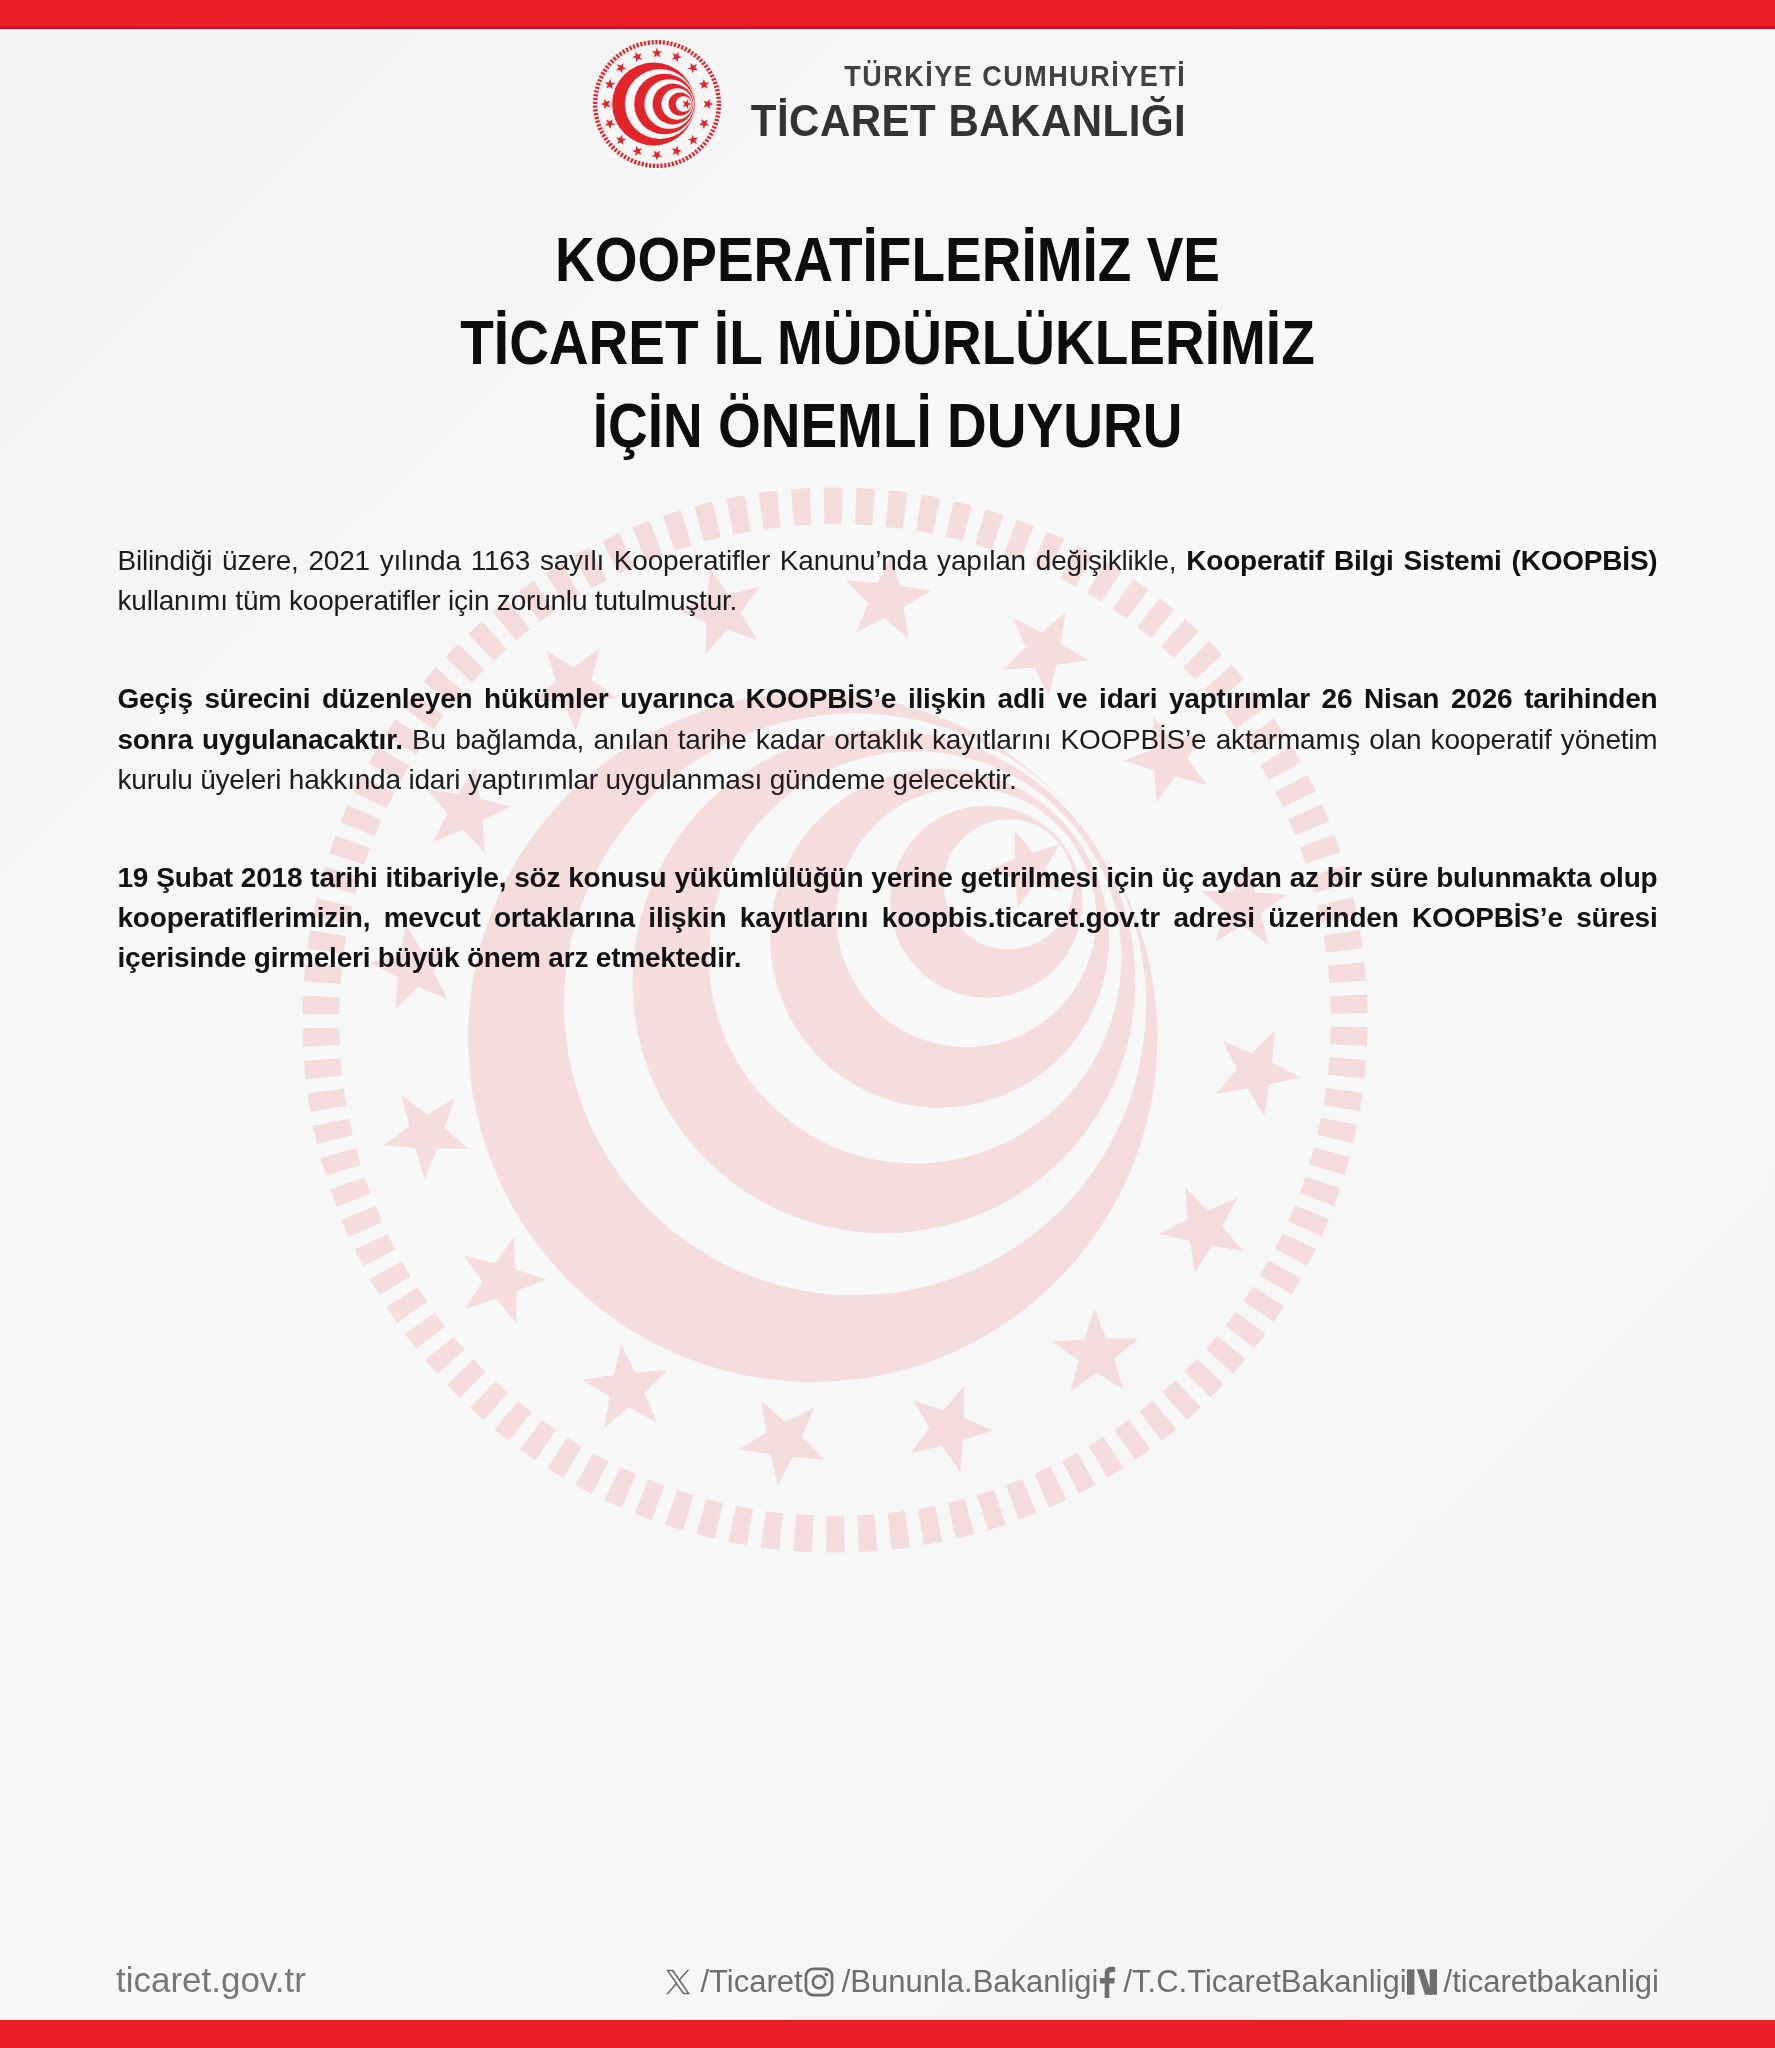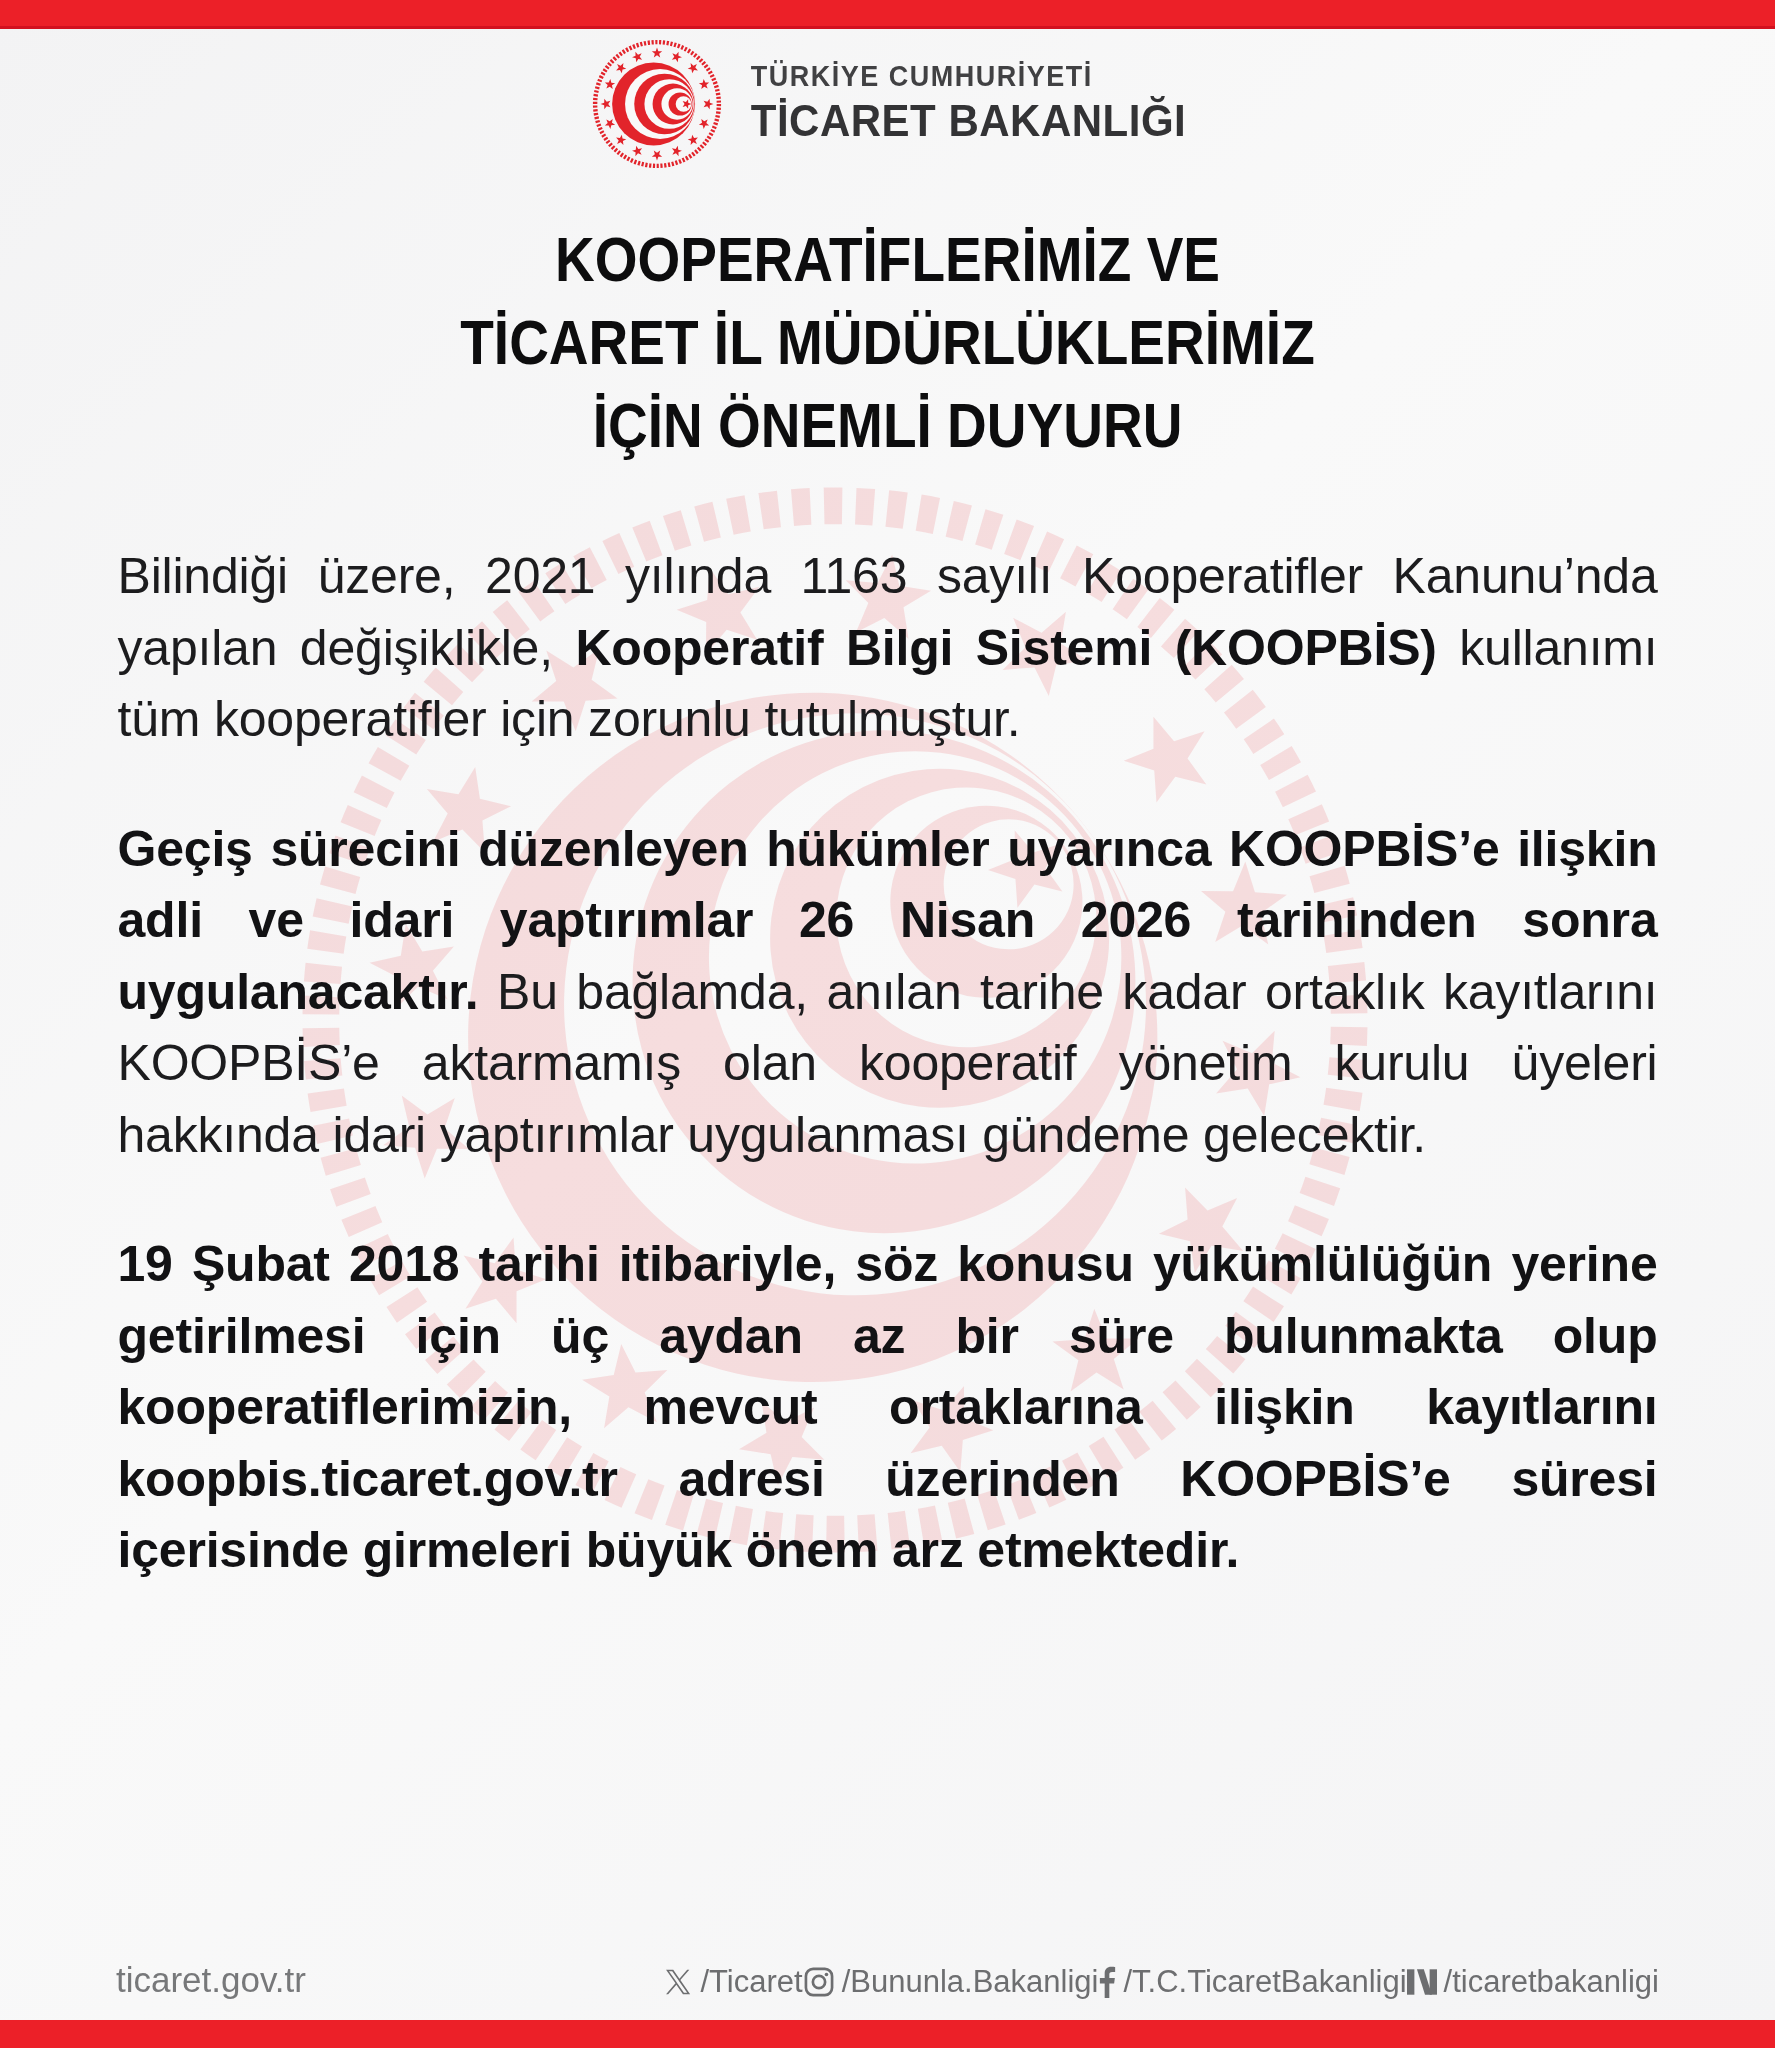--- a/index.html
+++ b/index.html
@@ -18,21 +18,21 @@
     position:absolute;
     left:270px;top:455px;
     width:1130px;height:1130px;
     opacity:0.125;
     transform:rotate(-38deg);
     pointer-events:none;
   }
   .content{position:relative;z-index:2;}
   .brand{
     display:flex;justify-content:center;align-items:center;
-    gap:26px;margin-top:36px;
+    gap:26px;margin-top:36px;text-align:right;
   }
   .brand .emblem{width:136px;height:136px;}
   .brand-text{display:flex;flex-direction:column;justify-content:center;transform:scaleY(1.06);}
   .brand-line1{
     font-size:27px;font-weight:600;letter-spacing:1.5px;
     color:#414143;line-height:1.15;
   }
   .brand-line2{
     font-size:42px;font-weight:800;letter-spacing:0.5px;
     color:#333335;line-height:1.15;margin-top:2px;
@@ -40,21 +40,21 @@
   h1.title{
     margin:46px 0 0 0;
     text-align:center;
     font-size:55px;line-height:1.33;font-weight:800;
     color:#0d0d0e;letter-spacing:0px;
     transform:scaleY(1.14);transform-origin:top center;
   }
   h1.title span{display:block;}
   .body-copy{
     width:1540px;margin:104px auto 4px auto;
-    font-size:50px;line-height:1.43;color:#1c1c1e;
+    font-size:28px;line-height:1.43;color:#1c1c1e;
     letter-spacing:-0.2px;
   }
   .body-copy p{
     margin:0 0 58px 0;
     text-align:justify;
   }
   .body-copy p:last-child{margin-bottom:0;}
   .body-copy b{font-weight:700;color:#121214;}
   .bold-p{font-weight:700;color:#121214;}
   .footer{

